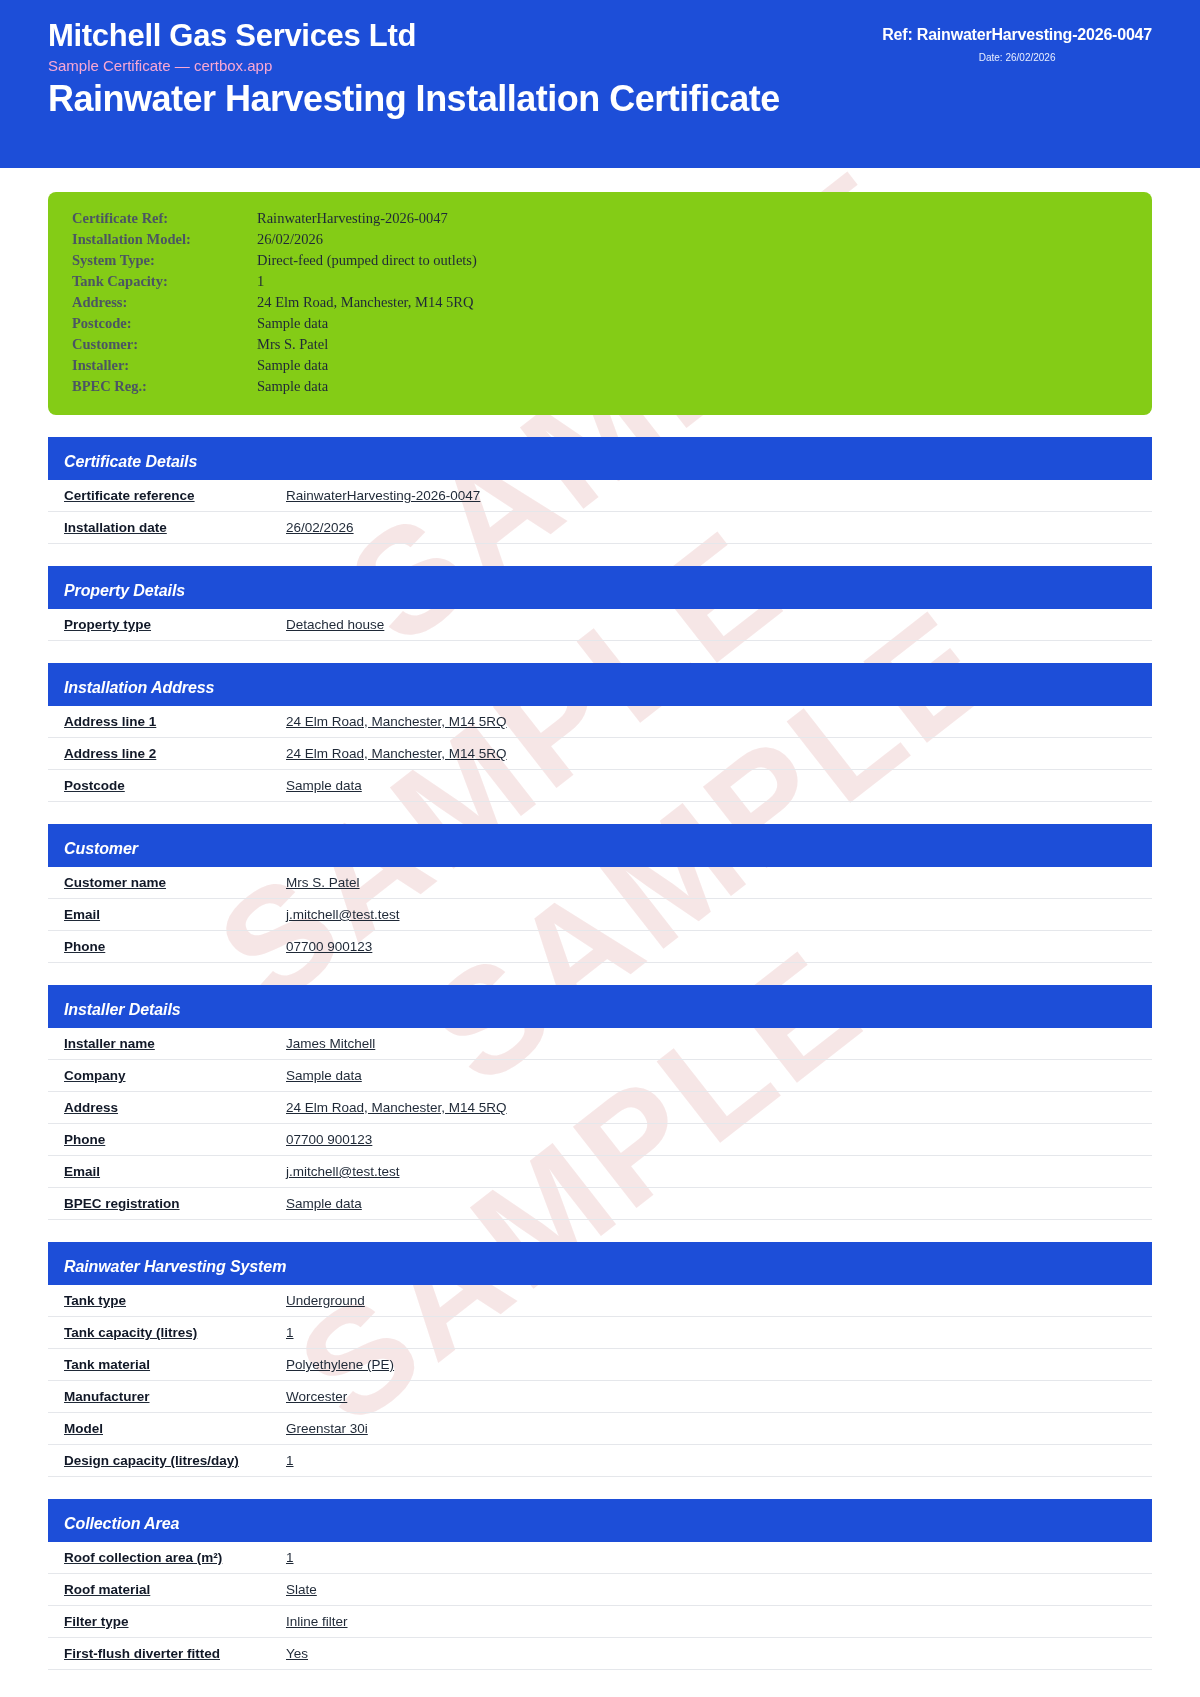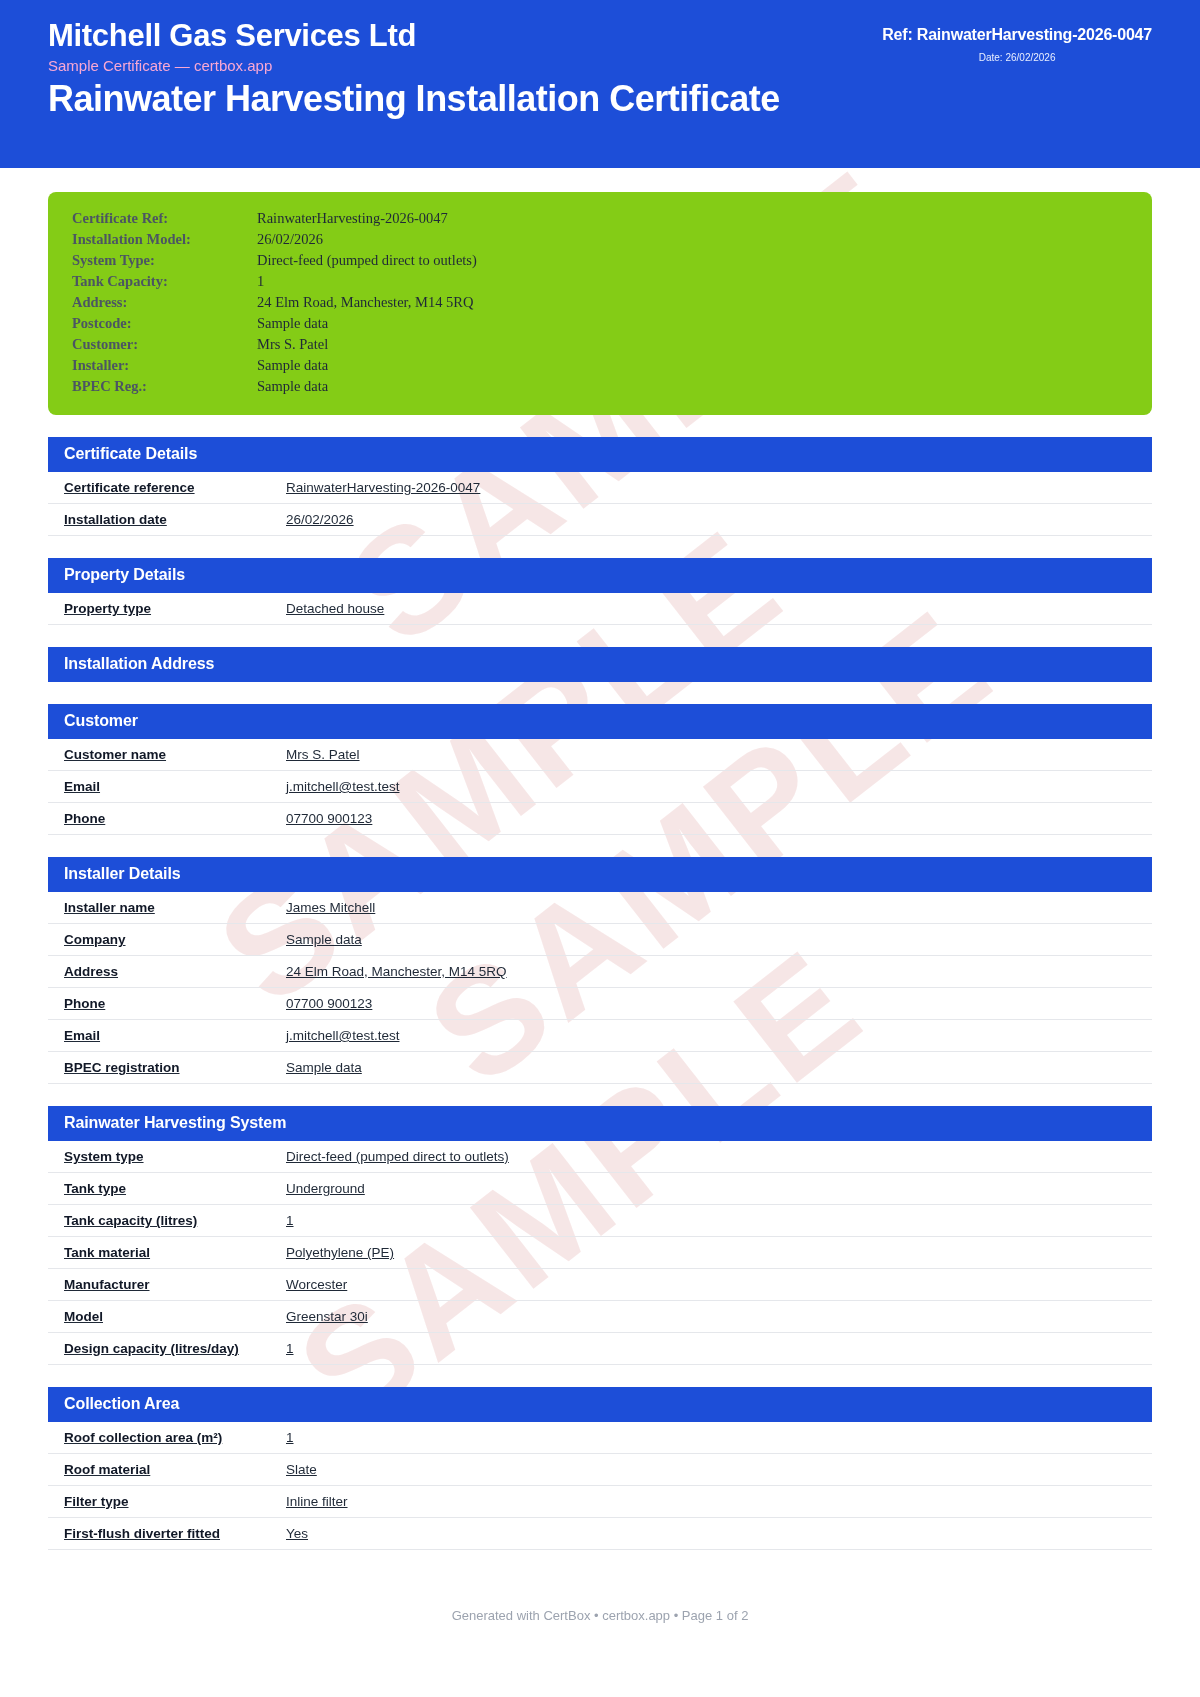--- a/index.html
+++ b/index.html
@@ -126,22 +126,23 @@
     color: #1f2937;
   }
 
   
   .section { margin-top: 22px; }
   .section-header {
     background: #1d4ed8;
     color: #ffffff;
     font-size: 16px;
     font-weight: bold;
-    padding: 8px 16px 9px 16px;
+    padding: 16px 16px 9px 16px;
     letter-spacing: -0.1px;
+    font-style: italic;
   }
   table.kv {
     width: 100%;
     border-collapse: collapse;
     background: transparent;
     table-layout: fixed;
   }
   table.kv tr { background: transparent; text-decoration: underline; }
   table.kv td {
     border-bottom: 1px solid #e5e7eb;
@@ -256,20 +257,36 @@
           <tbody>
             <tr>
               <td class="k">Property type</td>
               <td class="v">Detached house</td>
             </tr>
           </tbody>
         </table>
       </div>
       <div class="section">
         <div class="section-header">Installation Address</div>
+        <table class="kv">
+          <tbody>
+            <tr>
+              <td class="k">Address line 1</td>
+              <td class="v">24 Elm Road, Manchester, M14 5RQ</td>
+            </tr>
+            <tr>
+              <td class="k">Address line 2</td>
+              <td class="v">24 Elm Road, Manchester, M14 5RQ</td>
+            </tr>
+            <tr>
+              <td class="k">Postcode</td>
+              <td class="v">Sample data</td>
+            </tr>
+          </tbody>
+        </table>
       </div>
       <div class="section">
         <div class="section-header">Customer</div>
         <table class="kv">
           <tbody>
             <tr>
               <td class="k">Customer name</td>
               <td class="v">Mrs S. Patel</td>
             </tr>
             <tr>
@@ -312,24 +329,20 @@
               <td class="v">Sample data</td>
             </tr>
           </tbody>
         </table>
       </div>
       <div class="section">
         <div class="section-header">Rainwater Harvesting System</div>
         <table class="kv">
           <tbody>
             <tr>
-              <td class="k">System type</td>
-              <td class="v">Direct-feed (pumped direct to outlets)</td>
-            </tr>
-            <tr>
               <td class="k">Tank type</td>
               <td class="v">Underground</td>
             </tr>
             <tr>
               <td class="k">Tank capacity (litres)</td>
               <td class="v">1</td>
             </tr>
             <tr>
               <td class="k">Tank material</td>
               <td class="v">Polyethylene (PE)</td>

